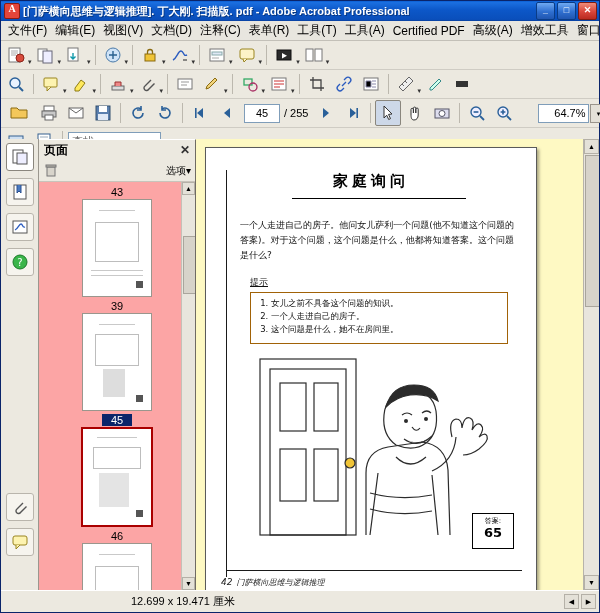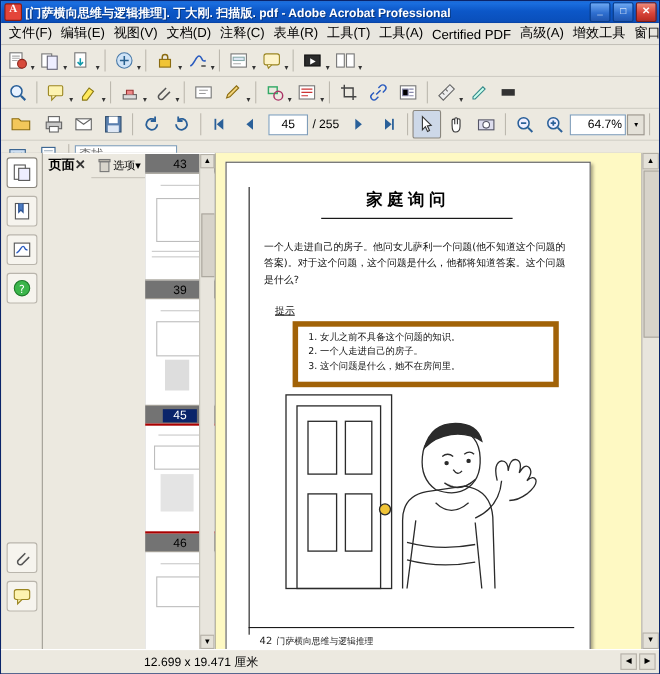--- a/index.html
+++ b/index.html
@@ -79,21 +79,21 @@
   .caret{font-size:7px;color:#333;margin-left:-2px;align-self:flex-end;padding-bottom:3px;}
 
   
   .pagefield{
     width:34px;height:17px;border:1px solid #7f9db9;background:#fff;
     font-size:11px;text-align:center;line-height:17px;margin:0 3px;flex:none;
   }
   .pgtotal{font-size:11px;color:#000;margin-right:4px;white-space:nowrap;}
   .zoombox{
     width:46px;height:17px;border:1px solid #7f9db9;background:#fff;
-    font-size:11px;line-height:17px;text-align:right;padding-right:3px;flex:none;
+    font-size:11px;line-height:17px;text-align:right;padding-right:3px;flex:none;margin-left:20px;
   }
   .zoomdd{
     width:14px;height:17px;border:1px solid #9a958c;background:#e4e1d8;
     font-size:7px;line-height:17px;text-align:center;flex:none;
   }
 
   
   .findrow{
     display:flex;align-items:center;background:#ece9e0;
     border-bottom:1px solid #b5b1a8;height:26px;padding-left:2px;gap:2px;
@@ -117,35 +117,35 @@
   }
   .rail{
     width:26px;height:26px;border:1px solid #b9b5ac;background:#f6f4ee;border-radius:3px;
     display:flex;align-items:center;justify-content:center;
   }
   .rail.sel{background:#fff;border-color:#8a867d;}
 
   
   .pagepanel{
     width:156px;background:#ece9e0;border-right:1px solid #6f6b63;
-    display:flex;flex:none;
+    display:flex;flex-direction:column;flex:none;
     border-top:1px solid #fff;
   }
   .pp-head{
     height:20px;display:flex;align-items:center;
     font-size:12px;font-weight:bold;padding-left:5px;color:#000;
   }
   .pp-head .x{margin-left:auto;margin-right:5px;font-size:12px;font-weight:bold;color:#333;}
   .pp-tools{
     height:21px;display:flex;align-items:center;border-bottom:1px solid #c8c4bb;
     padding:0 4px;
   }
   .pp-tools .opt{margin-left:auto;font-size:10px;}
   .thumbwrap{
-    flex:1;overflow:hidden;position:relative;background:#737373;
+    flex:1;overflow:hidden;position:relative;background:#fca5a5;
     padding-top:4px;
   }
   .thumb{ width:100%;display:flex;flex-direction:column;align-items:center;margin-bottom:3px;}
   .thumb .num{font-size:11px;color:#000;margin-bottom:1px;}
   .thumb .num.sel{background:#0a246a;color:#fff;padding:0 9px;}
   .thumb .pg{
     width:68px;height:96px;background:#fff;border:1px solid #9a968d;
     position:relative;overflow:hidden;
   }
   .thumb.current .pg{border:2px solid #a00;}
@@ -186,36 +186,36 @@
   .ptitle-ul{position:absolute;left:86px;right:70px;top:50px;height:1px;background:#000;}
   .para{
     position:absolute;left:34px;right:22px;top:70px;
     font-family:"DejaVu Sans",sans-serif;font-size:9px;line-height:15px;color:#111;text-align:justify;
   }
   .hintlbl{
     position:absolute;left:44px;top:128px;
     font-family:"DejaVu Sans",sans-serif;font-size:9px;color:#111;text-decoration:underline;
   }
   .hintbox{
-    position:absolute;left:60px;right:28px;top:144px;height:50px;
-    border:5px solid #a16207;
+    position:absolute;left:44px;right:28px;top:144px;height:50px;
+    border:1px solid #a16207;
   }
   .hintbox ol{margin:4px 0 0 20px;padding:0;font-family:"DejaVu Sans",sans-serif;font-size:8.5px;line-height:13px;color:#111;}
   .illus{
     position:absolute;left:40px;right:24px;top:205px;height:190px;
   }
   .ansbox{
     position:absolute;right:22px;bottom:44px;width:40px;height:34px;border:1px solid #000;
     text-align:center;font-family:"DejaVu Sans",sans-serif;
   }
   .ansbox .t{font-size:7px;color:#000;margin-top:2px;}
   .ansbox .n{font-size:13px;font-weight:bold;color:#000;line-height:14px;}
   .pfoot{
-    position:absolute;left:30px;bottom:5px;
-    font-family:"DejaVu Sans",sans-serif;font-size:8px;color:#222;
+    position:absolute;left:15px;bottom:5px;
+    font-family:"DejaVu Sans",sans-serif;font-size:8px;color:#222;font-style:italic;
   }
   .pfoot .pn{font-size:9px;margin-right:4px;}
 
   
   .vsb{
     position:absolute;right:0;top:0;bottom:0;width:15px;background:#e8e5dd;border-left:1px solid #b7b3aa;
   }
   .vsb .btn{width:15px;height:15px;background:#e4e1d8;border:1px solid #b4b0a7;box-sizing:border-box;font-size:7px;text-align:center;line-height:13px;}
   .vsb .btn.b{position:absolute;bottom:0;}
   .vsb .bar{position:absolute;left:1px;width:13px;top:16px;height:150px;background:#d7d3ca;border:1px solid #a9a59c;}
@@ -724,20 +724,24 @@
               <circle cx="180" cy="66" r="2" fill="#2b2b2b" stroke="none"></circle>
               <path d="M166 74 q4 6 8 1"></path>
               <path d="M160 86 q12 8 24-2 q-10 10-24 2z" fill="#2b2b2b" stroke="none"></path>
               <path d="M158 86 q14 10 28-3"></path>
 
               <path d="M150 104 q14 14 30 0"></path>
             </g>
           </svg>
         </div>
 
+        <div class="ansbox">
+          <div class="t">答案:</div>
+          <div class="n">65</div>
+        </div>
 
         <div class="pfoot">
           <span class="pn">42</span><span>门萨横向思维与逻辑推理</span>
         </div>
       </div>
 
       <div class="vsb">
         <div class="btn">▲</div>
         <div class="bar"></div>
         <div class="btn b">▼</div>

